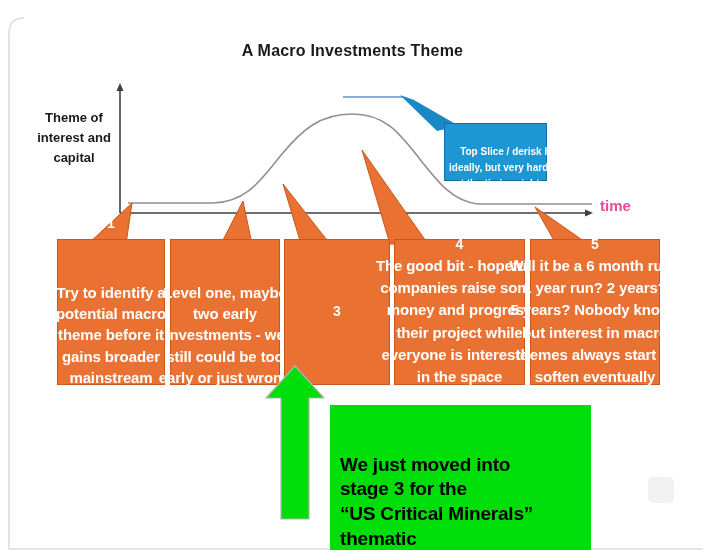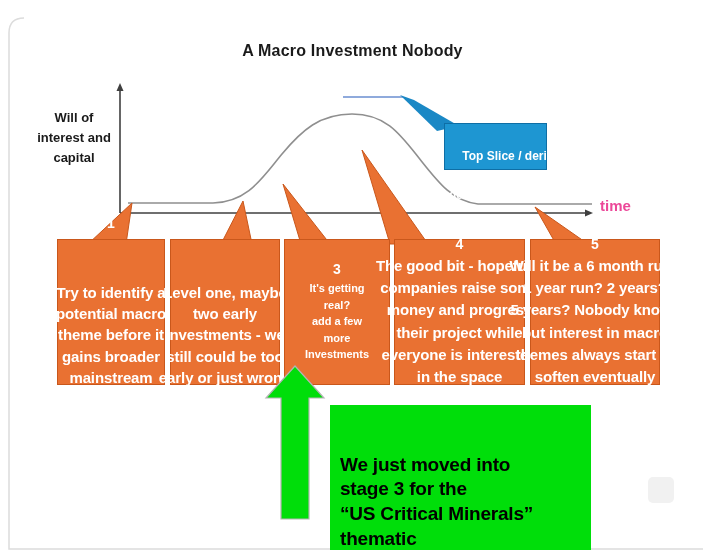--- a/index.html
+++ b/index.html
@@ -31,23 +31,23 @@
   .stage .txt{font-weight:bold;white-space:pre;}
   #stage1{left:57px;width:108px;}
   #stage2{left:170px;width:110px;}
   #stage3{left:284px;width:106px;}
   #stage4{left:394px;width:131px;}
   #stage5{left:530px;width:130px;}
   #stage1 .txt,#stage2 .txt{font-size:15px;line-height:1.42;letter-spacing:-.1px;margin-top:48px;}
   #stage3 .txt{font-size:11px;line-height:1.5;}
   #stage4 .txt,#stage5 .txt{font-size:15px;line-height:1.48;letter-spacing:-.12px;}
   #blueBox{
-    left:444px;top:123px;width:103px;height:47px;box-sizing:border-box;
+    left:444px;top:123px;width:103px;height:58px;box-sizing:border-box;
     background:#1E96D2;border:1.5px solid #0E6EA5;color:#ffffff;
-    font-size:12px;font-weight:bold;line-height:1.6;white-space:pre;
+    font-size:10px;font-weight:bold;line-height:1.6;white-space:pre;
     padding:4px 4px;z-index:2;
   }
   #greenBox{
     left:330px;top:405px;width:261px;height:148px;box-sizing:border-box;
     background:#00DE0A;color:#000000;font-size:19px;font-weight:bold;
     line-height:1.3;white-space:pre-line;padding:23px 10px;z-index:2;
     letter-spacing:-.2px;
   }
   #watermark{
     left:648px;top:477px;width:26px;height:26px;background:#f1f1f1;
@@ -82,22 +82,22 @@
 
     <polygon points="400,95 414,100 459,126 437,131" fill="#1A88C5"></polygon>
 
     <polygon points="132,203 88,244 126,244" fill="#E97132" stroke="#C9571B" stroke-width="1"></polygon>
     <polygon points="243,201 221,244 252,244" fill="#E97132" stroke="#C9571B" stroke-width="1"></polygon>
     <polygon points="283,184 301,244 330,244" fill="#E97132" stroke="#C9571B" stroke-width="1"></polygon>
     <polygon points="362,150 390,244 428,244" fill="#E97132" stroke="#C9571B" stroke-width="1"></polygon>
     <polygon points="535,207 556,244 588,244" fill="#E97132" stroke="#C9571B" stroke-width="1"></polygon>
   </svg>
 
-  <div class="abs" id="title">A Macro Investment Nobody</div>
-  <div class="abs" id="ylabel">Will of
+  <div class="abs" id="title">A Macro Investments Theme</div>
+  <div class="abs" id="ylabel">Theme of
 interest and
 capital</div>
   <div class="abs" id="xlabel">time</div>
 
   <div class="abs" id="blueBox">
     <span>Top Slice / derisk here -
 ideally, but very hard to
 get the timing right</span>
   </div>
 
@@ -114,25 +114,20 @@
     <div class="num">2</div>
     <div class="txt">Level one, maybe
 two early
 Investments - we
 still could be too
 early or just wrong
 at this point</div>
   </div>
   <div class="abs stage" id="stage3">
     <div class="num">3</div>
-    <div class="txt">It's getting
-real?
-add a few
-more
-Investments</div>
   </div>
   <div class="abs stage" id="stage4">
     <div class="num">4</div>
     <div class="txt">The good bit - hopefully
 companies raise some
 money and progress
 their project while
 everyone is interested
 in the space</div>
   </div>

